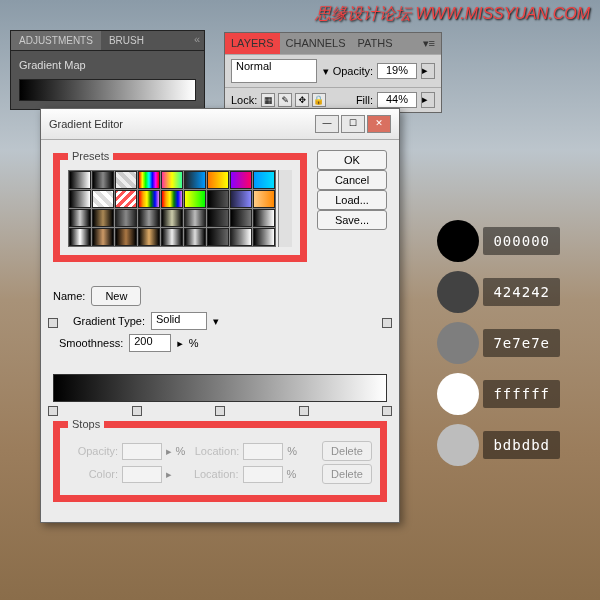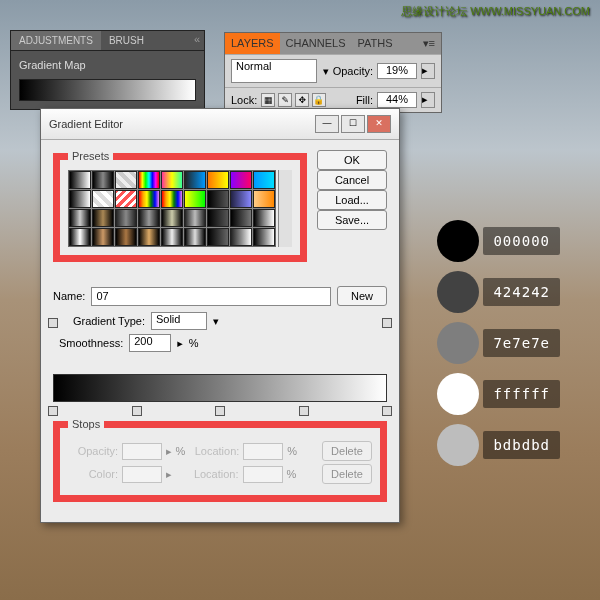--- a/index.html
+++ b/index.html
@@ -1,32 +1,32 @@
 <!DOCTYPE html>
 <html><head>
 <meta charset="utf-8">
 <style>
 * { box-sizing: border-box; margin: 0; padding: 0; font-family: Tahoma, Arial, sans-serif; font-size: 11px; }
 body { width: 600px; height: 600px; background: linear-gradient(180deg, #8b9ba8 0%, #bcc5cc 25%, #a89278 50%, #9b7d5c 75%, #8a6d4a 100%); position: relative; overflow: hidden; }
-.watermark { position: absolute; top: 4px; right: 10px; color: #4d7c0f; font-size: 11px; text-shadow: 1px 1px 2px #000; }
+.watermark { position: absolute; top: 4px; right: 10px; color: #ef4444; font-size: 16px; text-shadow: 1px 1px 2px #000; font-style: italic; }
 
 
 .adj-panel { position: absolute; top: 30px; left: 10px; width: 195px; background: #535353; border: 1px solid #222; }
 .adj-tabs { display: flex; background: #535353; border-bottom: 1px solid #222; }
 .adj-tab { padding: 4px 8px; color: #ccc; font-size: 10px; }
 .adj-tab.active { background: #6b6b6b; }
 .adj-body { padding: 8px; background: #535353; color: #ddd; }
 .adj-grad { margin-top: 8px; height: 22px; background: linear-gradient(90deg, #000, #fff); border: 1px solid #222; }
 .close-x { position: absolute; top: 2px; right: 4px; color: #999; }
 
 
 .layers-panel { position: absolute; top: 32px; left: 224px; width: 218px; background: #d6d6d6; border: 1px solid #666; }
 .layers-tabs { display: flex; background: #929292; font-size: 10px; }
 .layers-tab { padding: 4px 6px; color: #333; }
-.layers-tab.active { background: #f97316; }
+.layers-tab.active { background: #ef4444; }
 .layers-row { display: flex; align-items: center; padding: 4px 6px; gap: 4px; border-top: 1px solid #aaa; }
 .select-blend { flex: 1; background: #fff; border: 1px solid #888; height: 24px; padding: 0 4px; }
 .pct-box { width: 40px; background: #fff; border: 1px solid #888; height: 16px; text-align: center; }
 .tiny-btn { width: 14px; height: 16px; border: 1px solid #888; background: #d6d6d6; }
 .lock-icons { display: flex; gap: 3px; }
 .lock-icons span { width: 14px; height: 14px; border: 1px solid #888; background: #e8e8e8; font-size: 9px; text-align: center; line-height: 12px; }
 
 
 .dialog { position: absolute; top: 108px; left: 40px; width: 360px; background: #ececec; border: 1px solid #666; box-shadow: 3px 3px 8px rgba(0,0,0,0.4); }
 .titlebar { background: linear-gradient(#fdfdfd, #e6e6e6); padding: 6px 8px; display: flex; align-items: center; border-bottom: 1px solid #aaa; }
@@ -171,21 +171,20 @@
     <div class="right-col">
       <div class="ps-btn">OK</div>
       <div class="ps-btn">Cancel</div>
       <div class="ps-btn">Load...</div>
       <div class="ps-btn">Save...</div>
     </div>
   </div>
   <div style="padding:0 12px 12px">
     <div class="name-row">
       <span>Name:</span>
-      <input class="text-input" value="07" style="">
       <div class="ps-btn" style="width:50px">New</div>
     </div>
     <div class="type-row">
       <span>Gradient Type:</span>
       <div class="small-select">Solid</div>
         <span>▾</span>
     </div>
     <div class="type-row" style="margin-left:6px">
       <span>Smoothness:</span>
       <div class="small-select" style="width:42px">200</div>

